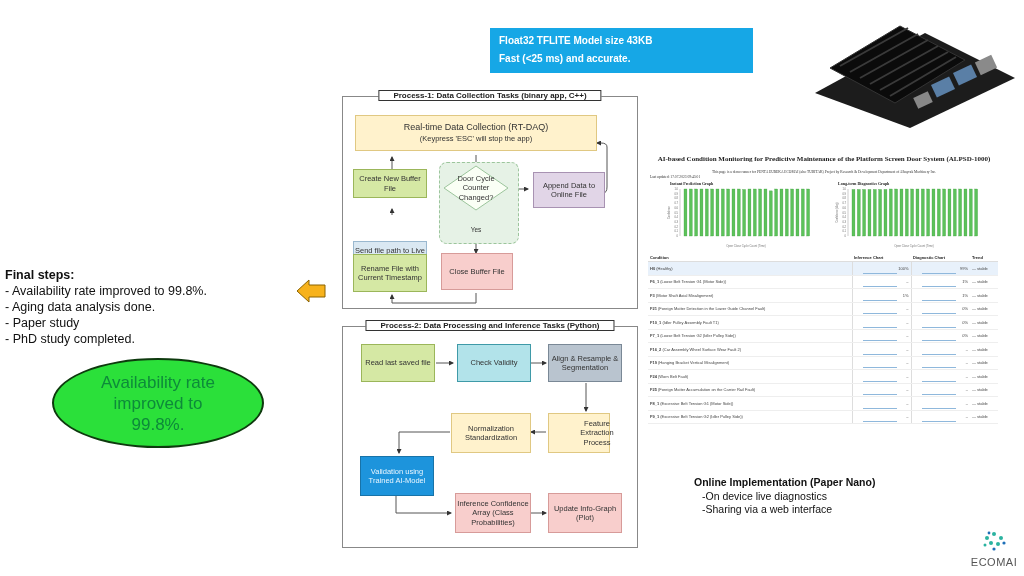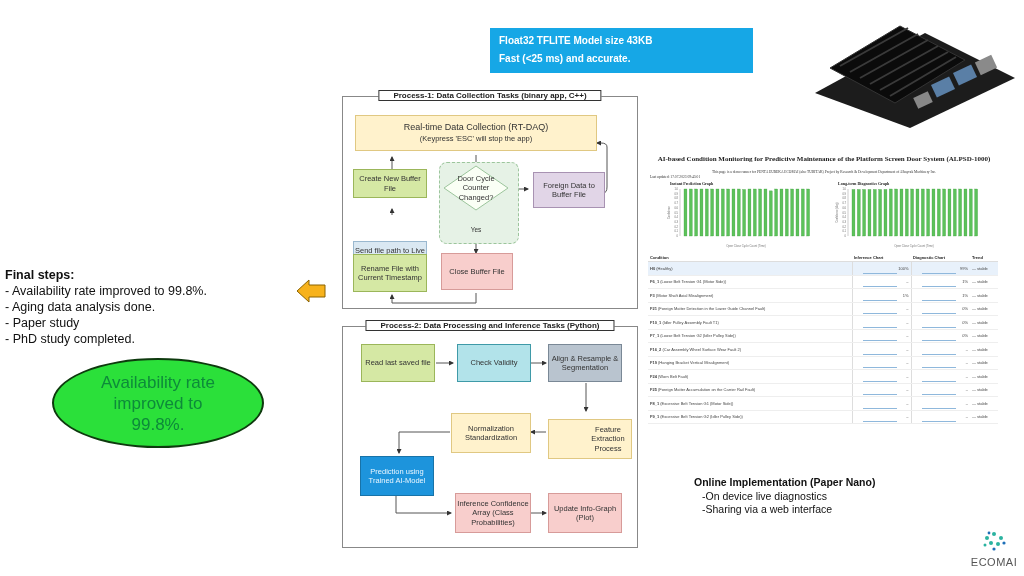--- a/index.html
+++ b/index.html
@@ -114,21 +114,21 @@
   </div>
   <div style="position:absolute;left:96px;top:65px;width:78px;height:80px;border:1px dashed #9cc59c;border-radius:8px;background:#e6f2e6;"></div>
   <svg style="position:absolute;left:100px;top:68px;" width="66" height="46">
     <polygon points="33,1 65,23 33,45 1,23" fill="#fafff5" stroke="#9cc59c"></polygon>
   </svg>
   <div class="node" style="left:106px;top:76px;width:54px;height:30px;border:none;background:transparent;">Door Cycle Counter Changed?</div>
   <div class="node" style="left:122px;top:128px;width:22px;height:10px;border:none;background:transparent;font-size:6.5px;">Yes</div>
   <div class="node g" style="left:10px;top:72px;width:74px;height:29px;">Create New Buffer File</div>
   <div class="node b" style="left:10px;top:113px;width:74px;height:28px;">Send file path to Live Python App</div>
   <div class="node g" style="left:10px;top:157px;width:74px;height:38px;">Rename File with Current Timestamp</div>
-  <div class="node p" style="left:190px;top:75px;width:72px;height:36px;">Foreign Data to Buffer File</div>
+  <div class="node p" style="left:190px;top:75px;width:72px;height:36px;">Append Data to Online File</div>
   <div class="node r" style="left:98px;top:156px;width:72px;height:37px;">Close Buffer File</div>
 </div>
 
 <div class="abs proc" style="left:342px;top:326px;width:296px;height:222px;">
   <div class="proc-title">Process-2: Data Processing and Inference Tasks (Python)</div>
   <svg class="wires" width="296" height="222">
     <defs>
         <marker id="ah2" markerWidth="5" markerHeight="5" refX="4" refY="2.5" orient="auto">
           <path d="M0,0 L5,2.5 L0,5 z" fill="#333"></path>
         </marker>
@@ -139,23 +139,23 @@
       <line x1="243" y1="56" x2="243" y2="84"></line>
       <line x1="203" y1="105" x2="188" y2="105"></line>
       <path d="M107,105 L56,105 L56,126"></path>
       <path d="M53,167 L53,186 L108,186"></path>
       <line x1="188" y1="186" x2="203" y2="186"></line>
     </g>
   </svg>
   <div class="node g" style="left:18px;top:17px;width:74px;height:38px;">Read last saved file</div>
   <div class="node t" style="left:114px;top:17px;width:74px;height:38px;">Check Validity</div>
   <div class="node s" style="left:205px;top:17px;width:74px;height:38px;">Align &amp; Resample &amp; Segmentation</div>
-  <div class="node y" style="left:205px;top:92px;width:84px;height:40px;padding-left:36px;">Feature Extraction Process</div>
+  <div class="node y" style="left:205px;top:86px;width:62px;height:40px;padding-left:36px;">Feature Extraction Process</div>
   <div class="node y" style="left:108px;top:86px;width:80px;height:40px;">Normalization Standardization</div>
-  <div class="node db" style="left:17px;top:129px;width:74px;height:40px;">Prediction using Trained AI-Model</div>
+  <div class="node db" style="left:17px;top:129px;width:74px;height:40px;">Validation using Trained AI-Model</div>
   <div class="node r" style="left:112px;top:166px;width:76px;height:40px;">Inference Confidence Array (Class Probabilities)</div>
   <div class="node r" style="left:205px;top:166px;width:74px;height:40px;">Update Info-Graph (Plot)</div>
 </div>
 
 <div id="dash" class="abs">
   <div id="dash-title">AI-based Condition Monitoring for Predictive Maintenance of the Platform Screen Door System (ALPSD-1000)</div>
   <div id="dash-sub">This page is a demo runner for PENTA EUREKA ECOMAI (also TUBITAK) Project by Research &amp; Development Department of Albayrak Machinery Inc.</div>
   <div id="dash-updated">Last updated: 17.07.2023 09:43:01</div>
   <div class="mini-title" style="left:22px;top:31px;">Instant Prediction Graph</div>
   <div class="mini-title" style="left:190px;top:31px;">Long-term Diagnostics Graph</div>

